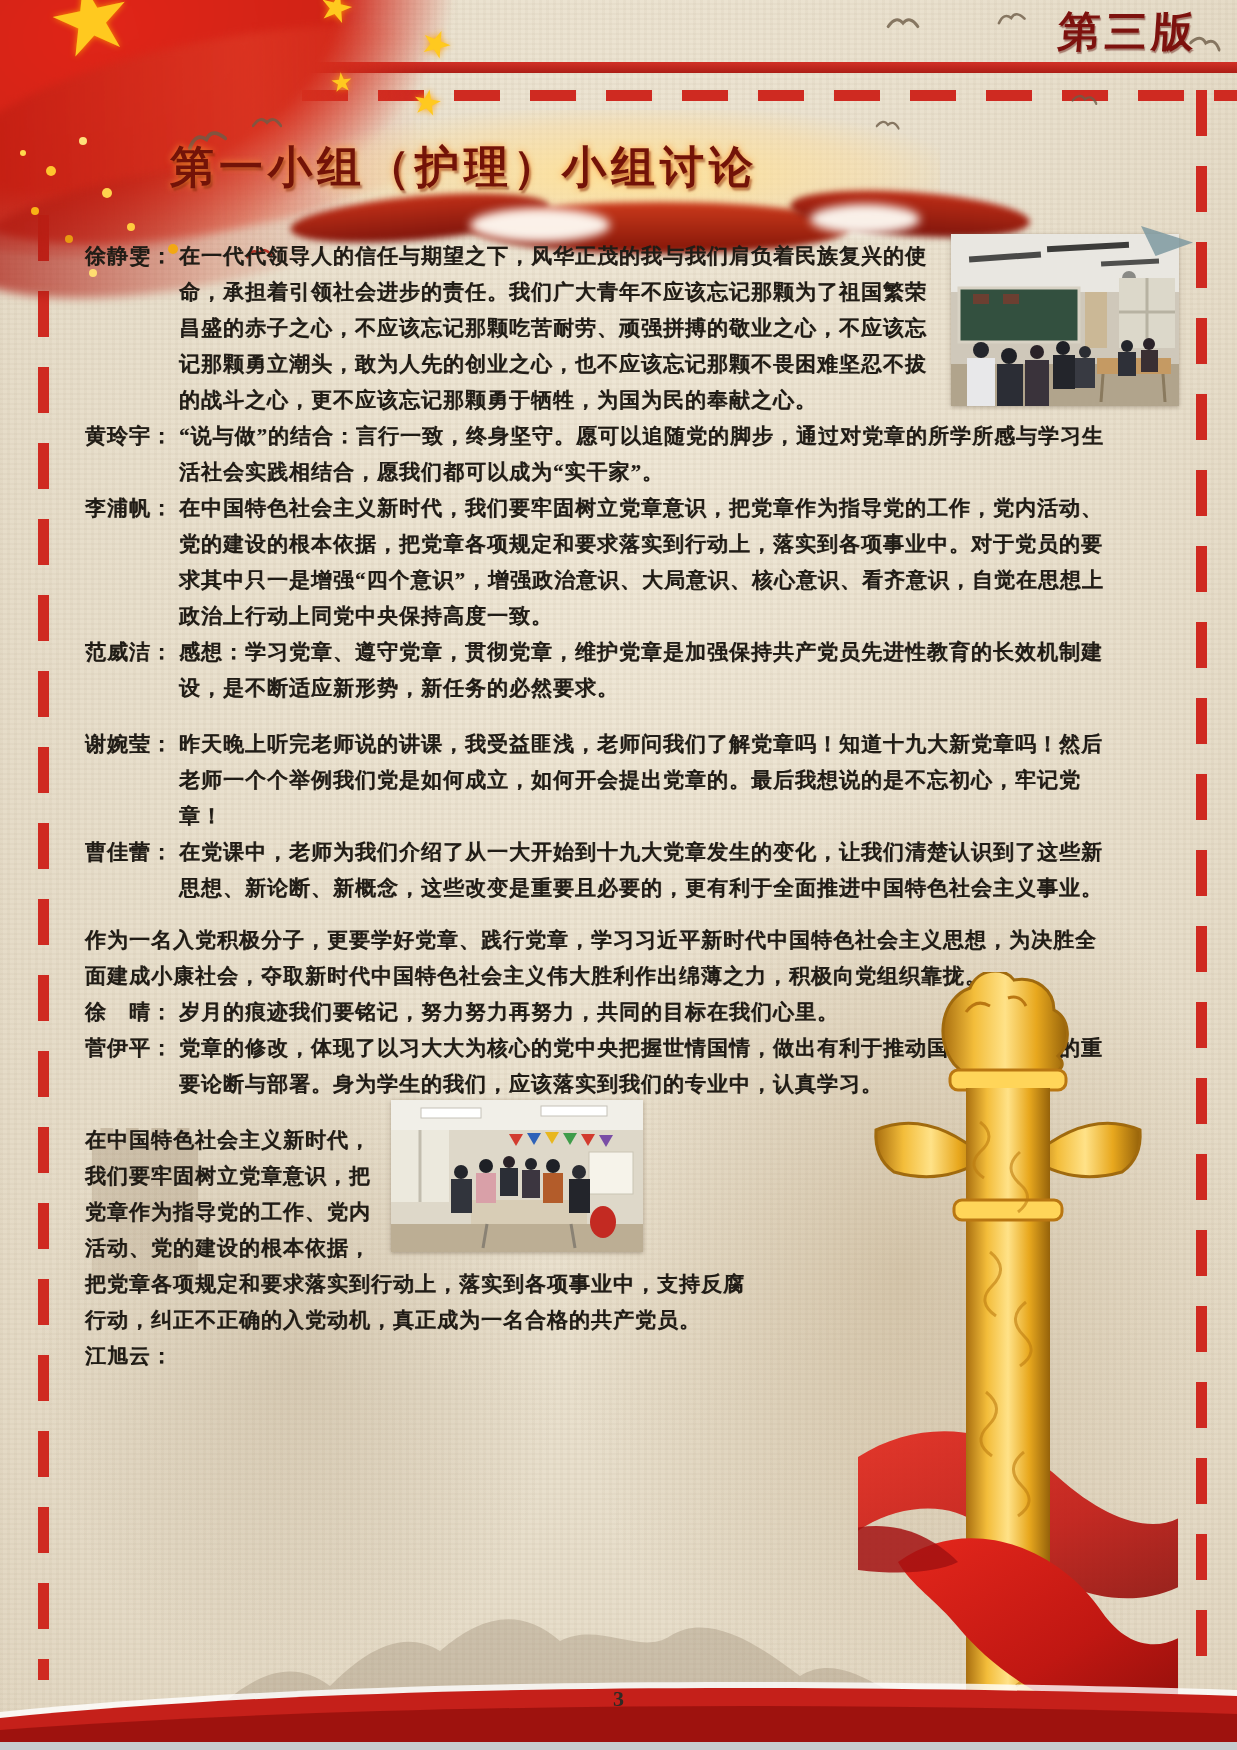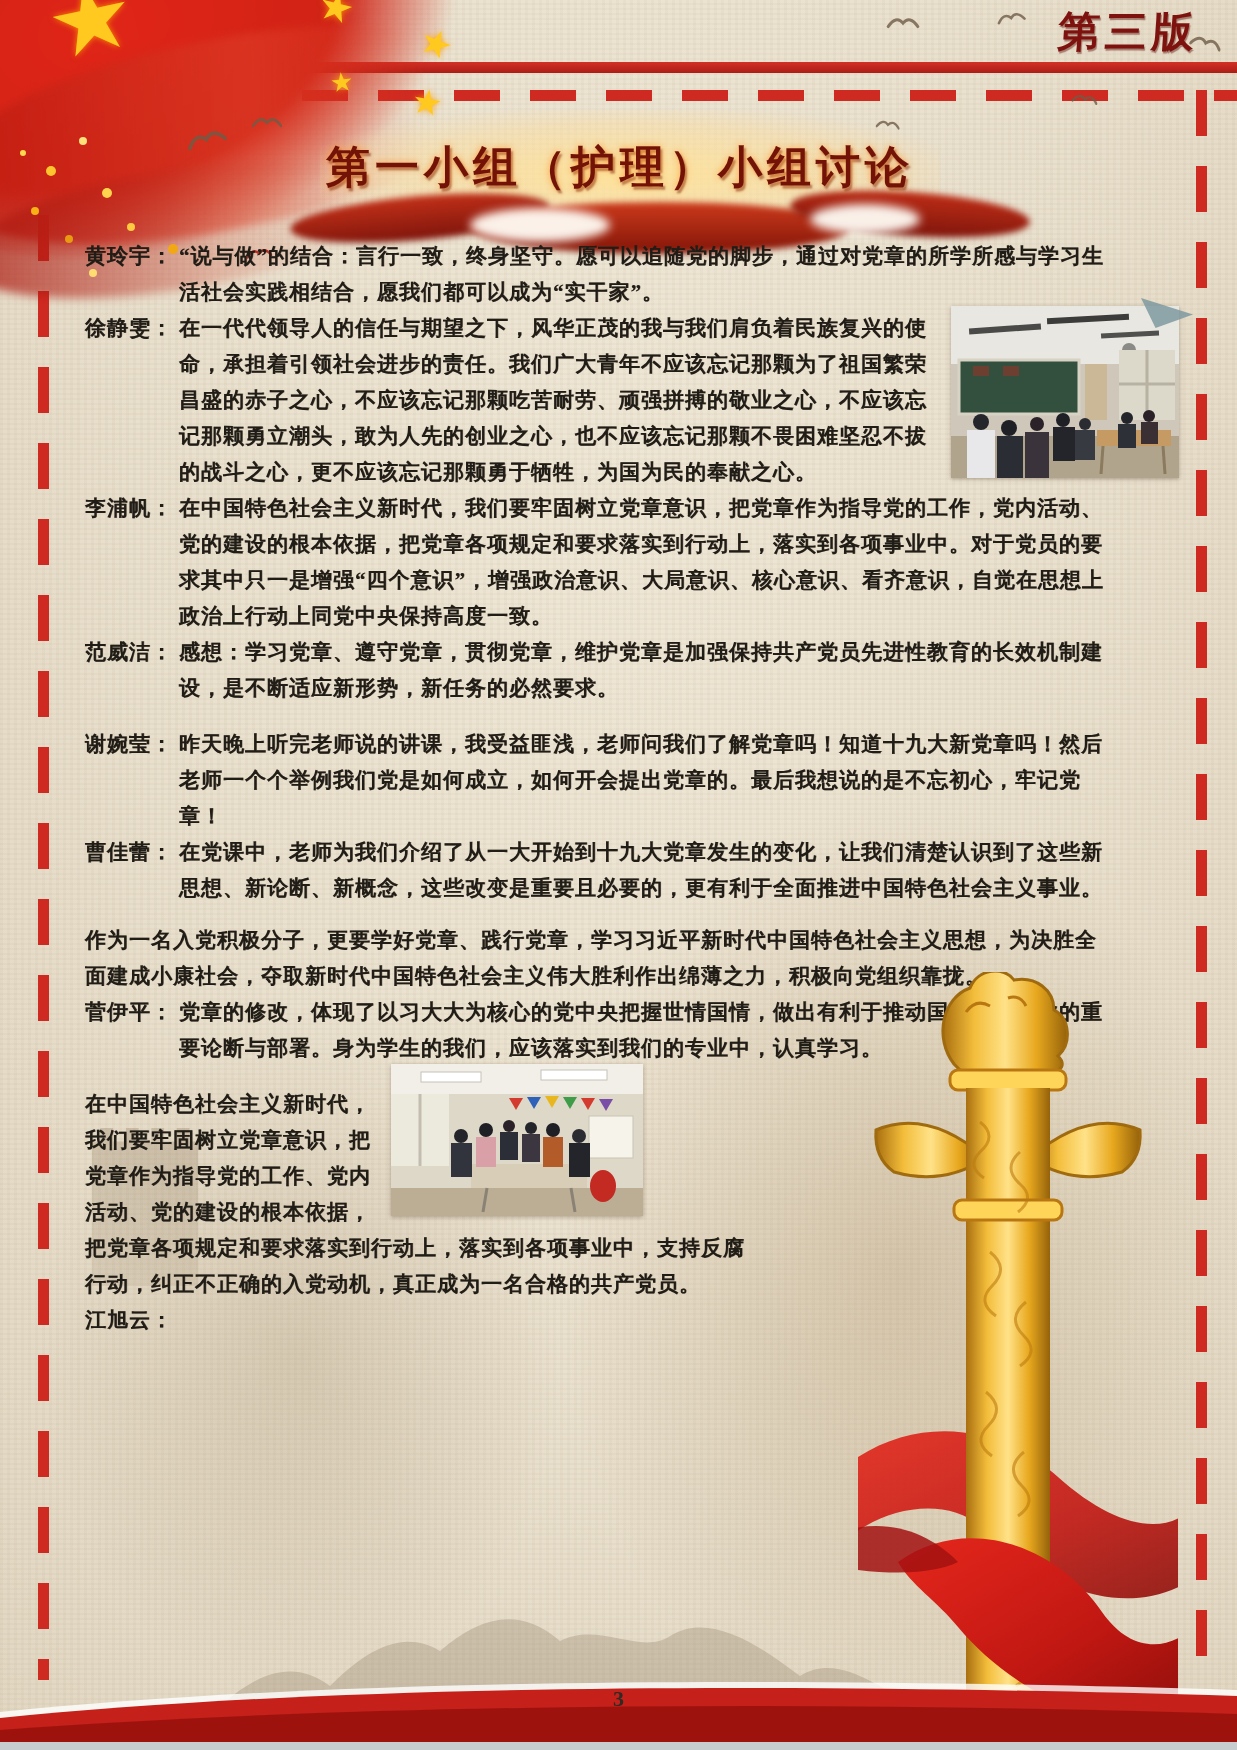--- a/index.html
+++ b/index.html
@@ -43,21 +43,21 @@
                150px 96px 0 2px #f2a813, 70px 120px 0 1px #ffdd70;}
   
   .edition{position:absolute;left:1058px;top:4px;z-index:5;font-size:42px;font-weight:bold;
     color:#7d120e;letter-spacing:5px;transform:skewX(-4deg);
     text-shadow:1px 2px 1px rgba(90,10,5,.45);}
   
   .bird{position:absolute;z-index:4;}
   .bird path{fill:none;stroke:#6e5c47;stroke-width:2.6;stroke-linecap:round;opacity:.8;}
   .bird.red path{stroke:#b3261c;opacity:.95;}
   
-  .banner{position:absolute;left:170px;top:100px;width:900px;height:150px;z-index:5;text-align:center;}
+  .banner{position:absolute;left:170px;top:100px;width:900px;height:150px;z-index:5;}
   .banner .glow{position:absolute;left:150px;top:10px;width:620px;height:130px;
     background:radial-gradient(ellipse at 50% 50%, rgba(255,225,150,.95), rgba(255,220,150,.4) 55%, rgba(255,220,150,0) 78%);}
   .banner .splash{position:absolute;border-radius:50%;filter:blur(3px);}
   .banner .sp1{left:120px;top:96px;width:260px;height:44px;background:linear-gradient(180deg,#c23018,#7e150c);transform:rotate(-5deg);}
   .banner .sp2{left:300px;top:102px;width:380px;height:52px;background:linear-gradient(180deg,#cc3a1c,#821508);}
   .banner .sp3{left:620px;top:92px;width:240px;height:44px;background:linear-gradient(180deg,#bd2d16,#7e150c);transform:rotate(4deg);}
   .banner .puff{position:absolute;border-radius:50%;background:rgba(255,252,244,.95);filter:blur(5px);}
   .banner .pf1{left:300px;top:108px;width:140px;height:34px;}
   .banner .pf2{left:640px;top:104px;width:110px;height:30px;}
   .banner .title{position:relative;display:inline-block;margin-top:38px;font-size:44px;font-weight:bold;
@@ -157,25 +157,20 @@
     <div class="glow"></div>
     <div class="splash sp1"></div>
     <div class="splash sp2"></div>
     <div class="splash sp3"></div>
     <div class="puff pf1"></div>
     <div class="puff pf2"></div>
     <div class="title">第一小组（护理）小组讨论</div>
   </div>
 
   <div class="content">
-
-    <div class="entry">
-      <span class="speaker">黄玲宇：</span>
-      <div class="etext">“说与做”的结合：言行一致，终身坚守。愿可以追随党的脚步，通过对党章的所学所感与学习生活社会实践相结合，愿我们都可以成为“实干家”。</div>
-    </div>
 
     <div class="entry">
       <span class="speaker">徐静雯：</span>
       <div class="etext">
         <span class="photo-float1">
           <svg viewBox="0 0 228 172" preserveAspectRatio="none">
             <rect width="228" height="172" fill="#cfc8ba"></rect>
             <rect width="228" height="58" fill="#e9e7e1"></rect>
             <rect x="18" y="20" width="72" height="6" fill="#4a4a48" transform="rotate(-4 54 23)"></rect>
             <rect x="96" y="10" width="82" height="6" fill="#3c3c3a" transform="rotate(-3 137 13)"></rect>
@@ -207,20 +202,25 @@
             <circle cx="198" cy="110" r="6" fill="#2a2228"></circle>
               <rect x="190" y="116" width="17" height="22" fill="#3a2f33"></rect>
           </svg>
           <span class="photo-tab"></span>
         </span>
         <span>在一代代领导人的信任与期望之下，风华正茂的我与我们肩负着民族复兴的使命，承担着引领社会进步的责任。我们广大青年不应该忘记那颗为了祖国繁荣昌盛的赤子之心，不应该忘记那颗吃苦耐劳、顽强拼搏的敬业之心，不应该忘记那颗勇立潮头，敢为人先的创业之心，也不应该忘记那颗不畏困难坚忍不拔的战斗之心，更不应该忘记那颗勇于牺牲，为国为民的奉献之心。</span>
       </div>
     </div>
 
     <div class="entry">
+      <span class="speaker">黄玲宇：</span>
+      <div class="etext">“说与做”的结合：言行一致，终身坚守。愿可以追随党的脚步，通过对党章的所学所感与学习生活社会实践相结合，愿我们都可以成为“实干家”。</div>
+    </div>
+
+    <div class="entry">
       <span class="speaker">李浦帆：</span>
       <div class="etext">在中国特色社会主义新时代，我们要牢固树立党章意识，把党章作为指导党的工作，党内活动、党的建设的根本依据，把党章各项规定和要求落实到行动上，落实到各项事业中。对于党员的要求其中只一是增强“四个意识”，增强政治意识、大局意识、核心意识、看齐意识，自觉在思想上政治上行动上同党中央保持高度一致。</div>
     </div>
 
     <div class="entry gap-after">
       <span class="speaker">范威洁：</span>
       <div class="etext">感想：学习党章、遵守党章，贯彻党章，维护党章是加强保持共产党员先进性教育的长效机制建设，是不断适应新形势，新任务的必然要求。</div>
     </div>
 
     <div class="entry">
@@ -230,20 +230,24 @@
 
     <div class="entry gap-after-lg">
       <span class="speaker">曹佳蕾：</span>
       <div class="etext">在党课中，老师为我们介绍了从一大开始到十九大党章发生的变化，让我们清楚认识到了这些新思想、新论断、新概念，这些改变是重要且必要的，更有利于全面推进中国特色社会主义事业。</div>
     </div>
 
     <div class="entry">
       <div class="etext">作为一名入党积极分子，更要学好党章、践行党章，学习习近平新时代中国特色社会主义思想，为决胜全面建成小康社会，夺取新时代中国特色社会主义伟大胜利作出绵薄之力，积极向党组织靠拢。</div>
     </div>
 
+    <div class="entry">
+      <span class="speaker">徐　晴：</span>
+      <div class="etext">岁月的痕迹我们要铭记，努力努力再努力，共同的目标在我们心里。</div>
+    </div>
 
     <div class="entry gap-after">
       <span class="speaker">菅伊平：</span>
       <div class="etext">党章的修改，体现了以习大大为核心的党中央把握世情国情，做出有利于推动国家　　事业的重要论断与部署。身为学生的我们，应该落实到我们的专业中，认真学习。</div>
     </div>
 
     <div class="entry narrow">
       <div class="etext">
         <span class="photo-float2">
           <svg viewBox="0 0 252 152" preserveAspectRatio="none">

